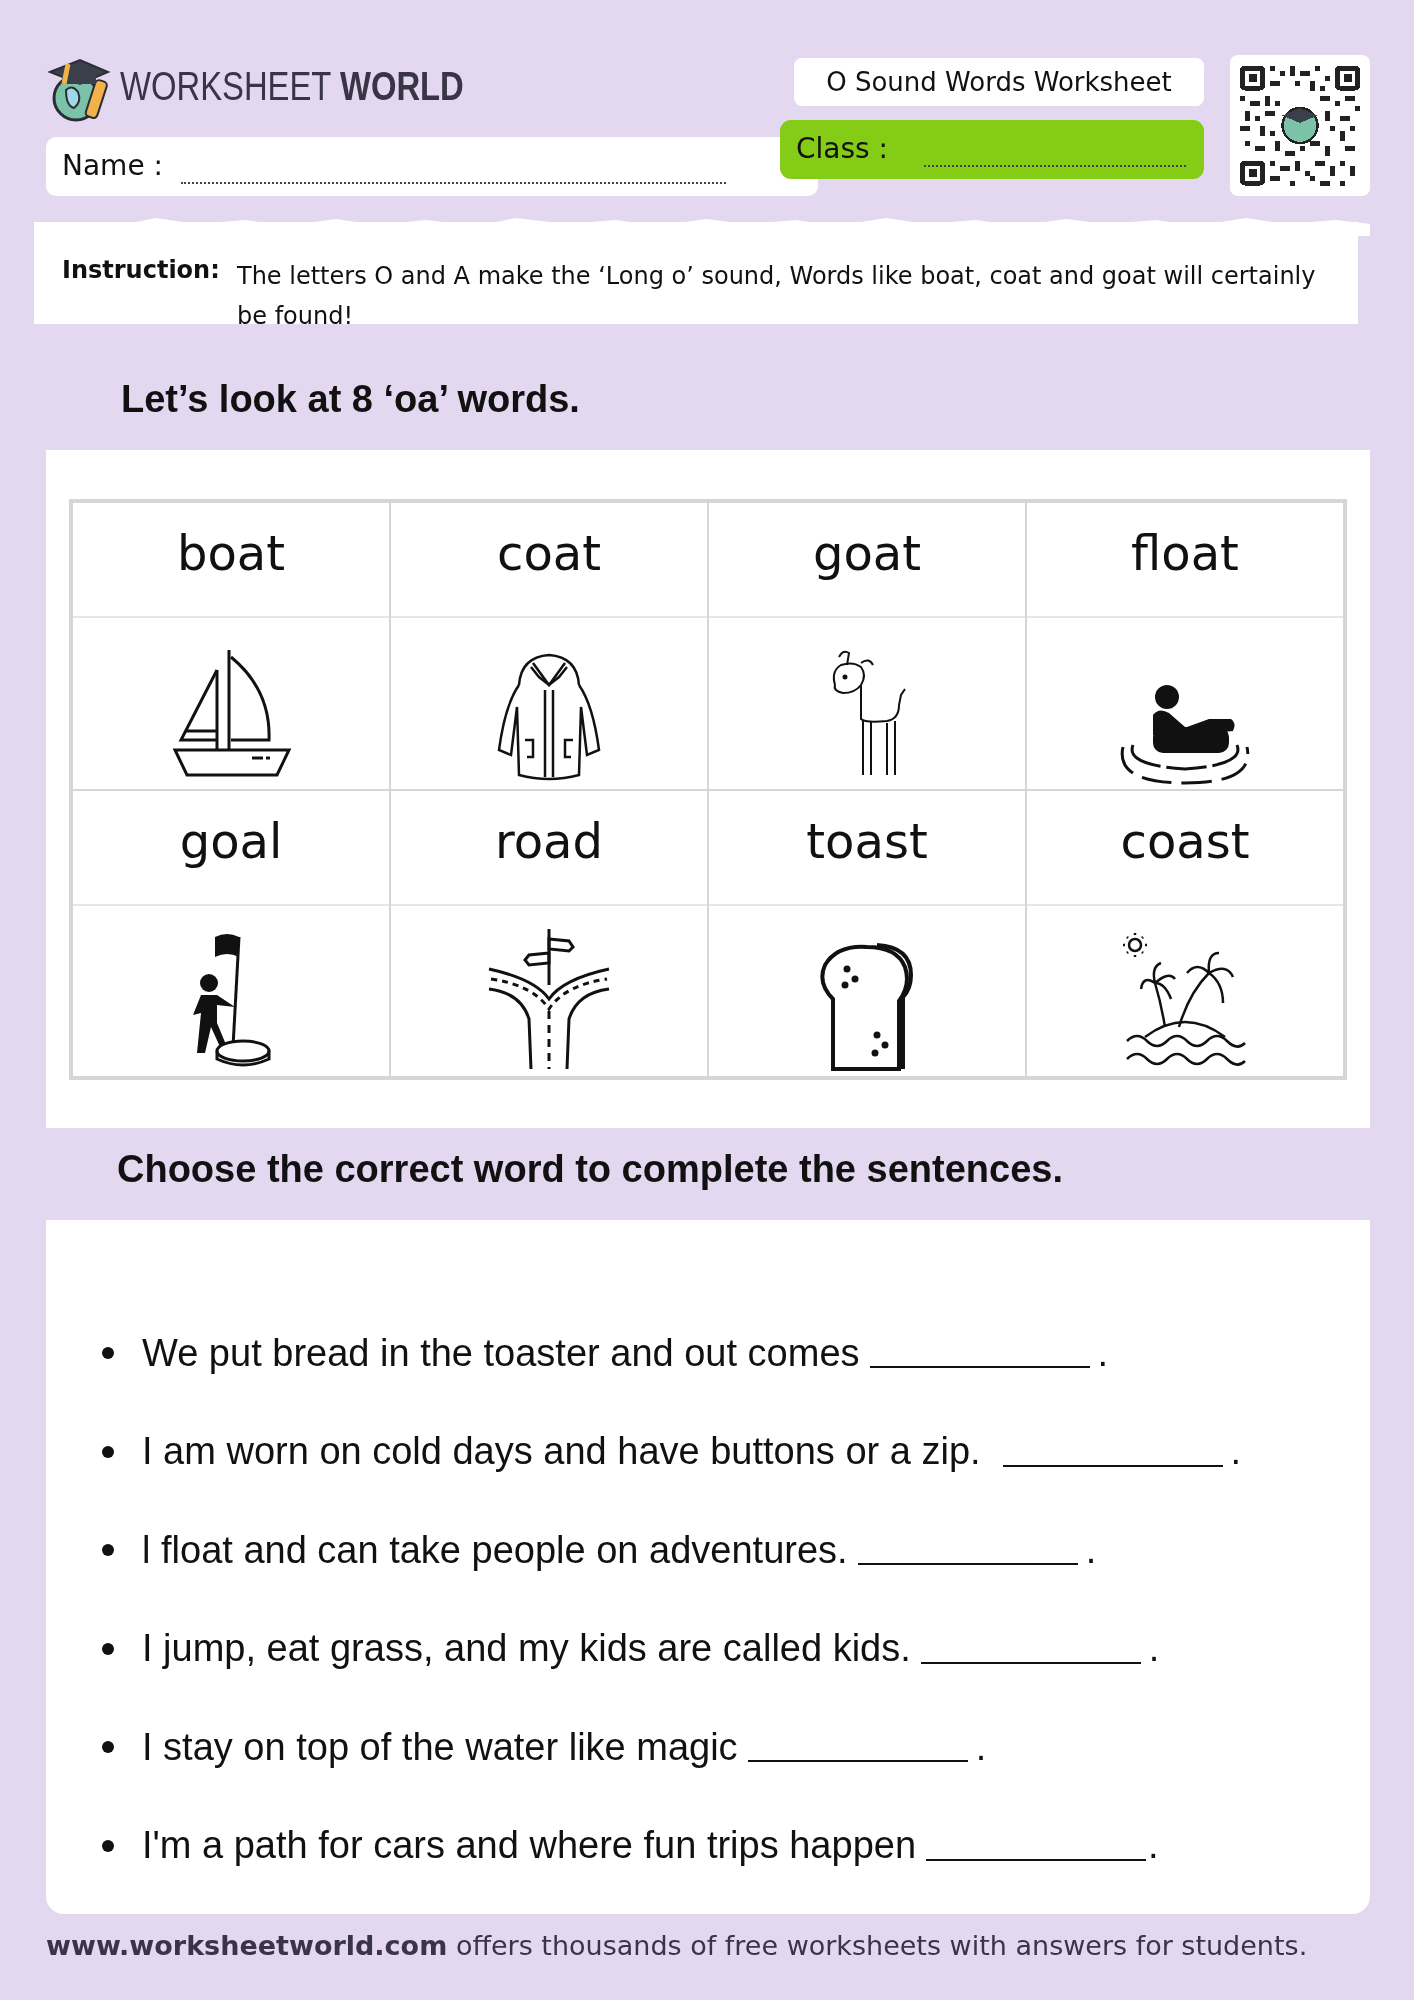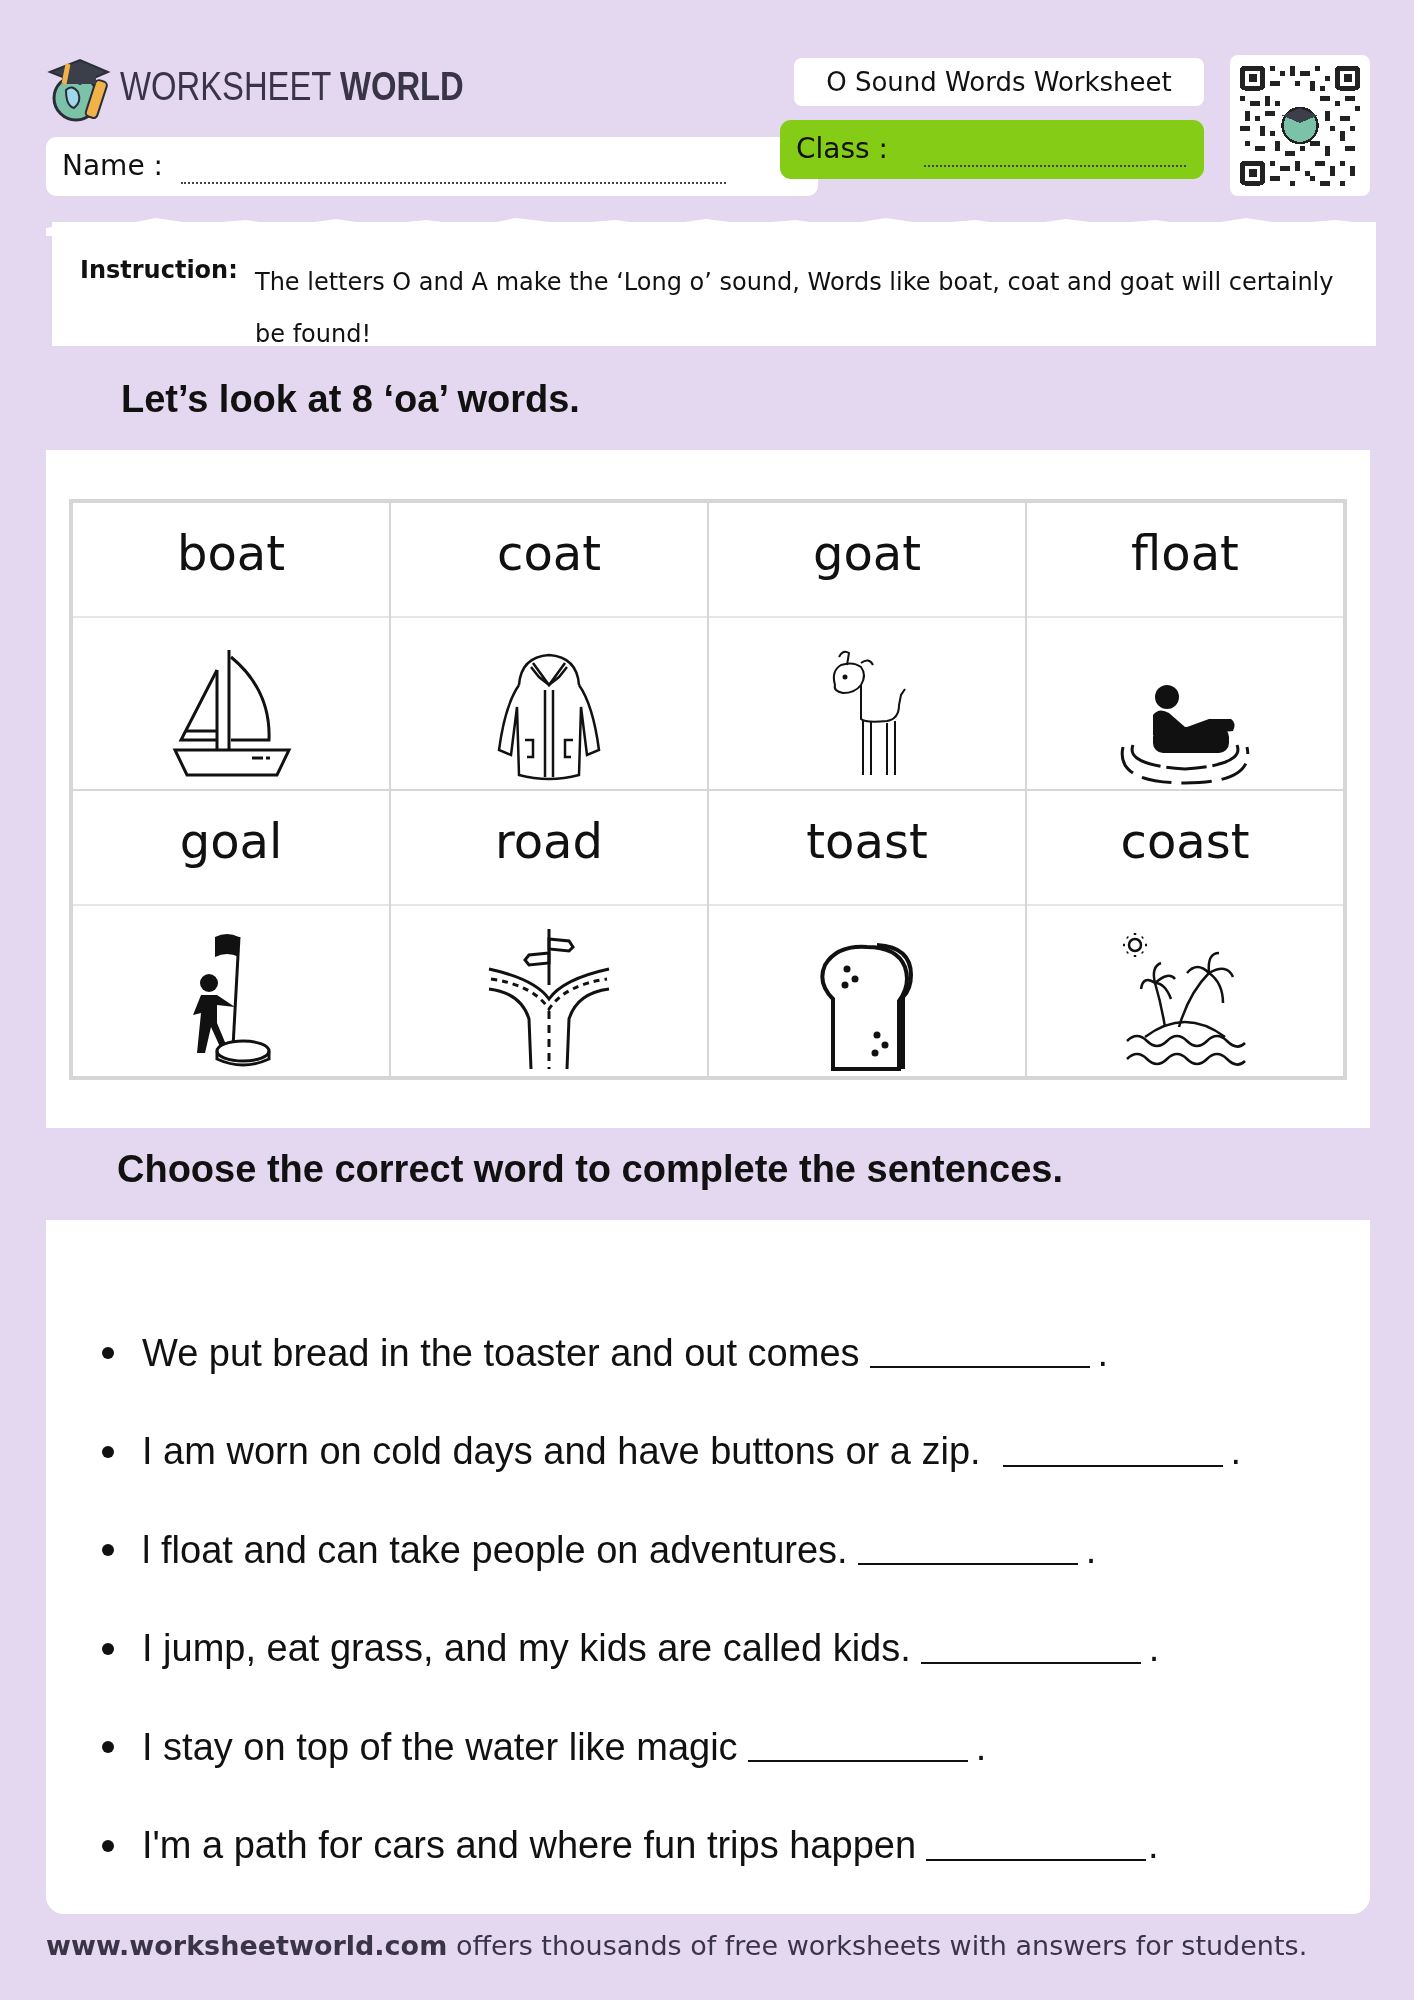--- a/index.html
+++ b/index.html
@@ -24,24 +24,24 @@
 
   .name-box { left: 46px; top: 137px; width: 772px; height: 59px; background: #fff; border-radius: 10px; }
   .class-box { left: 780px; top: 120px; width: 424px; height: 59px; background: #84cc16; border-radius: 11px; }
   .field-label { position: absolute; left: 16px; top: 12px; font-size: 28px; color: #111; }
   .class-box .field-label { left: 16px; }
   .field-line { position: absolute; bottom: 12px; border-bottom: 2px dotted #444; height: 0; }
 
   .qr { left: 1230px; top: 55px; width: 140px; height: 141px; background: #fff; border-radius: 8px; padding: 10px; }
 
   
-  .instr-panel { left: 52px; top: 222px; width: 1324px; height: 124px; background: #fff; }
+  .instr-panel { left: 34px; top: 222px; width: 1324px; height: 102px; background: #fff; }
   .torn { left: 46px; top: 214px; width: 1324px; height: 22px; }
   .instr-label { position: absolute; left: 28px; top: 34px; font-weight: 700; font-size: 24px; }
-  .instr-text { position: absolute; left: 203px; top: 34px; width: 1100px; font-size: 24px; line-height: 52px; }
+  .instr-text { position: absolute; left: 203px; top: 34px; width: 1100px; font-size: 24px; line-height: 40px; }
 
   .heading { font-family: "Liberation Sans", sans-serif; font-weight: 700; font-size: 38px; color: #111; white-space: nowrap; }
   .heading-1 { left: 121px; top: 378px; }
   .heading-2 { left: 117px; top: 1148px; }
 
   
   .grid-panel { left: 46px; top: 450px; width: 1324px; height: 678px; background: #fff; }
   .grid { position: absolute; left: 23px; top: 49px; width: 1278px; height: 581px;
     display: grid; grid-template-columns: repeat(4, 1fr); grid-template-rows: repeat(2, 1fr);
     border: 3px solid #d6d6d6; }

